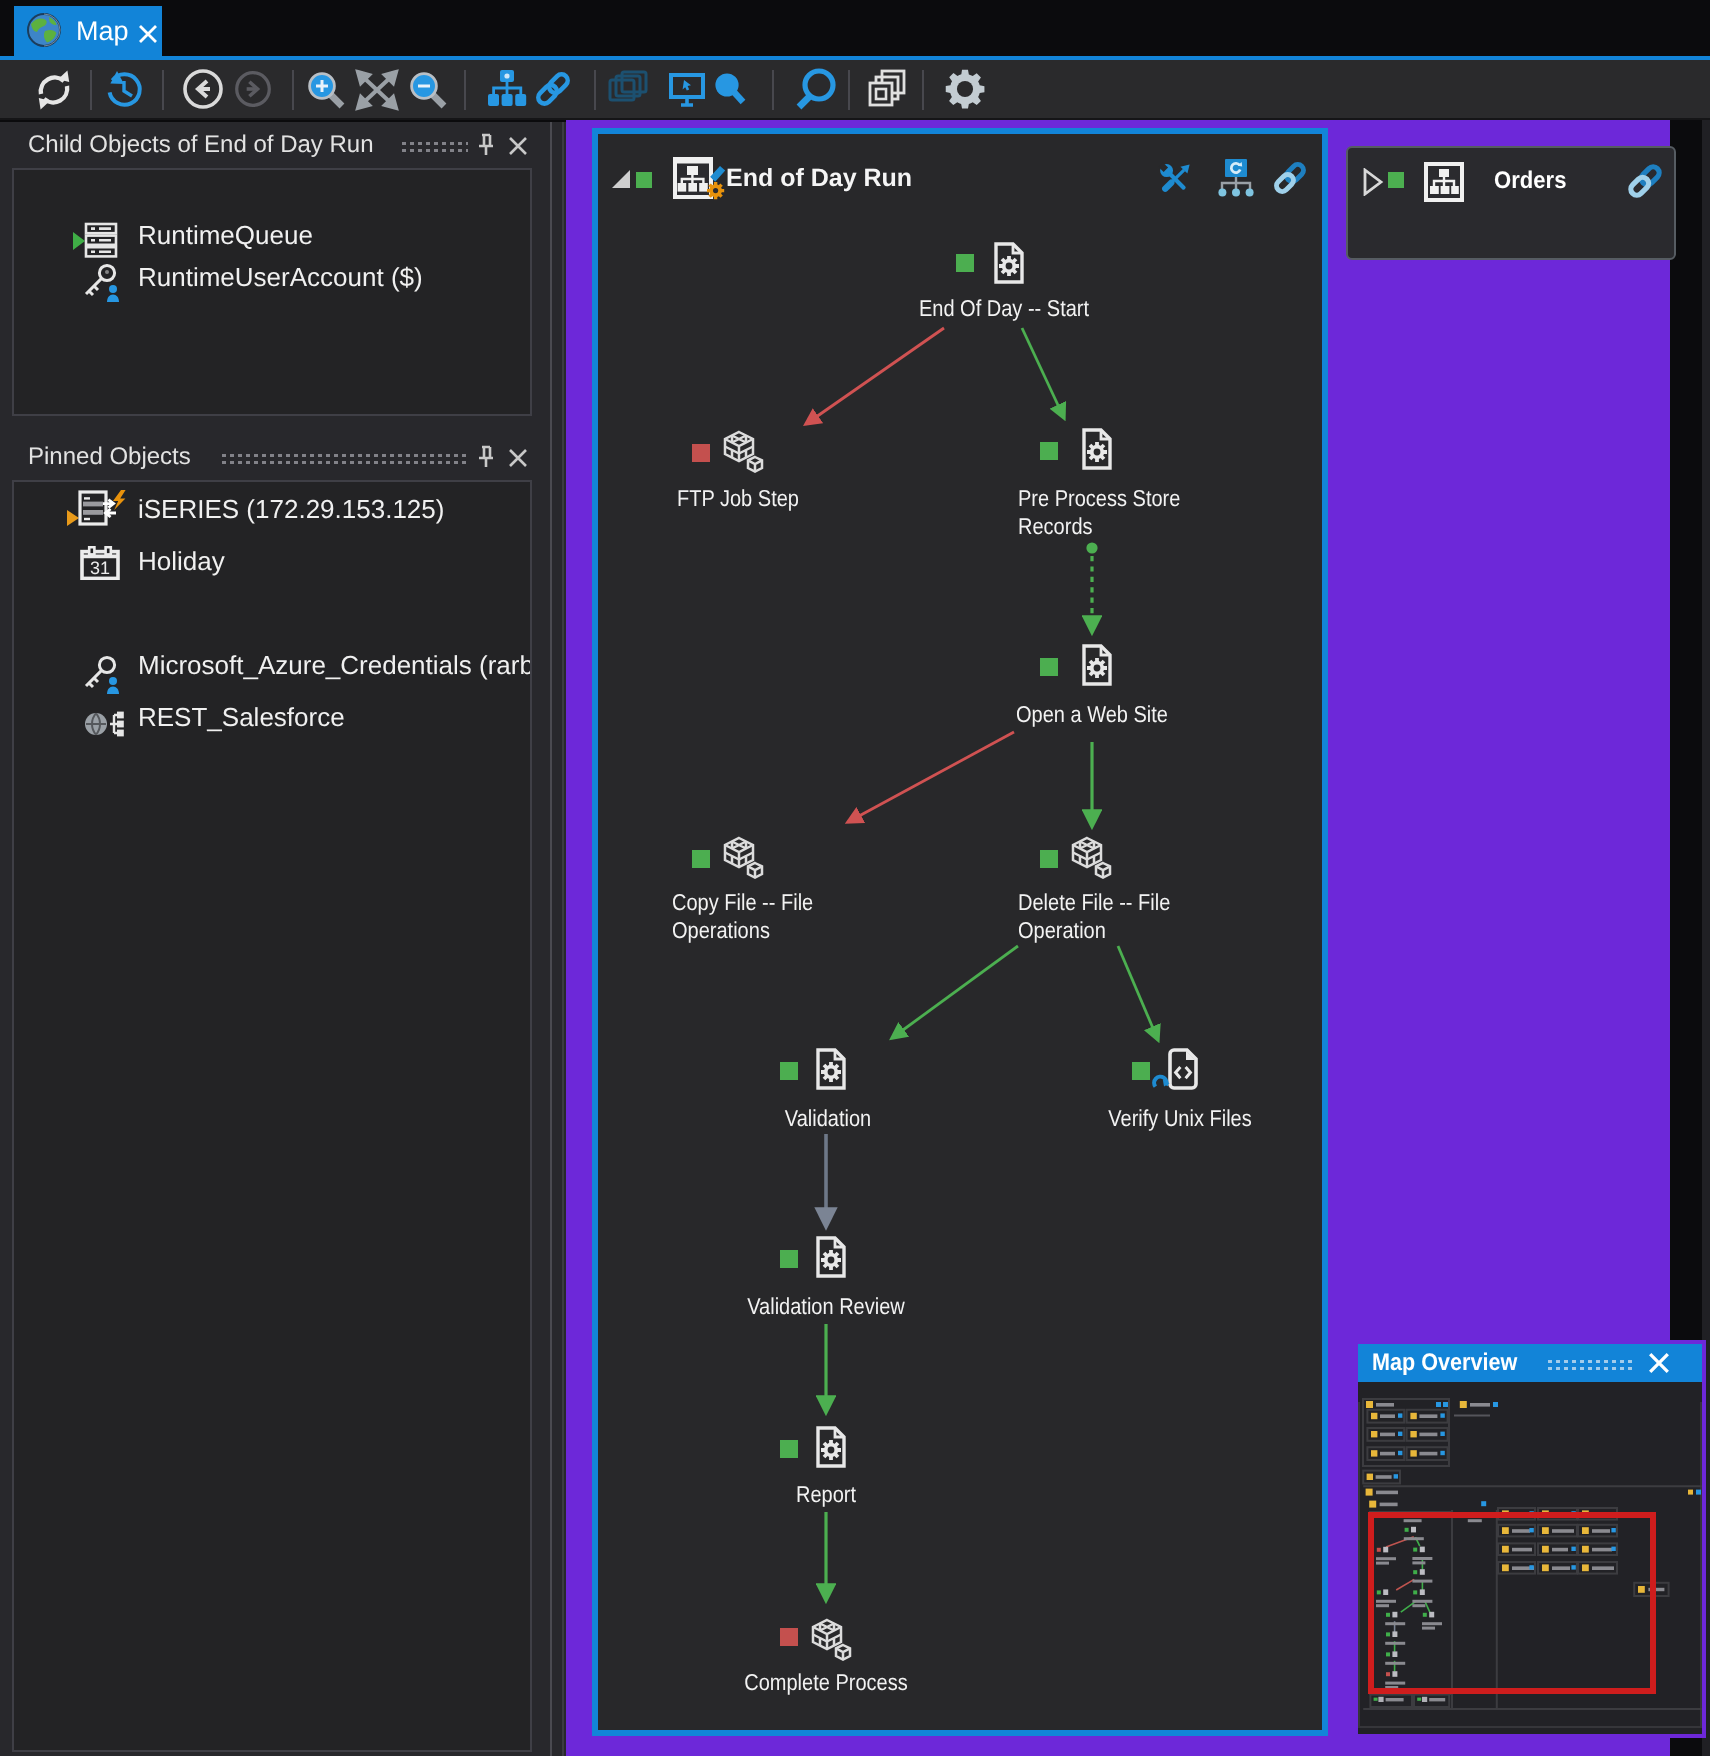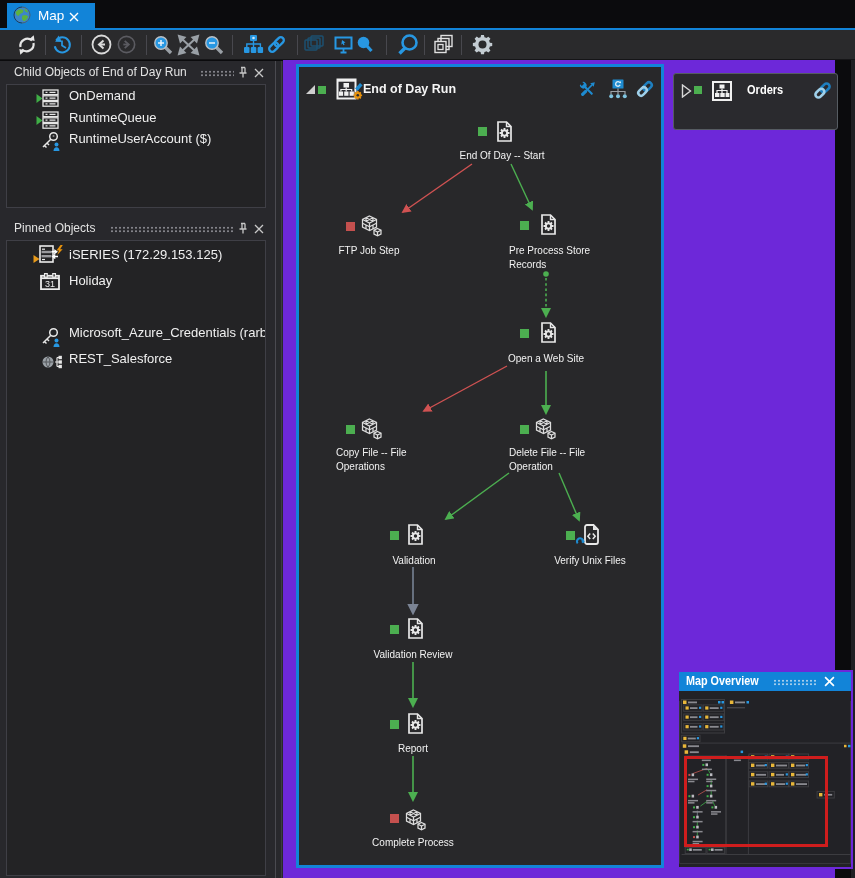--- a/index.html
+++ b/index.html
@@ -1,20 +1,20 @@
 <!DOCTYPE html>
 <html><head>
 <meta charset="utf-8">
 <style>
 * { margin:0; padding:0; box-sizing:border-box; }
 html,body { width:855px; height:878px; overflow:hidden; background:#0b0b0d; }
 body { font-family:"Liberation Sans", sans-serif; position:relative; }
 .abs { position:absolute; }
 #tabstrip { left:0; top:0; width:855px; height:28px; background:#0b0b0d; }
-#tab { left:7px; top:3px; width:88px; height:25px; background:#1284d8; color:#fff; }
+#tab { left:7px; top:3px; width:74px; height:25px; background:#1284d8; color:#fff; }
 #blueline { left:0; top:28px; width:855px; height:2px; background:#1284d8; }
 #toolbar { left:0; top:30px; width:855px; height:30px; background:#2a2a2c; border-bottom:1px solid #151517; }
 .tsep { top:35px; width:1px; height:20px; background:#48484e; }
 #leftdock { left:0; top:61px; width:283px; height:821px; background:#28282c;padding-left:20px; }
 .phead { left:6px; width:260px; height:22px; color:#e2e2e2; font-size:12px; }
 .pbody { left:6px; width:260px; background:#232325; border:1px solid #3f3f46; overflow:hidden; }
 .ptitle { position:absolute; left:8px; top:3px; white-space:nowrap; }
 .dots { position:absolute; top:8px; height:7px;
   background-image:radial-gradient(circle, rgba(135,135,142,0.95) 0.9px, transparent 1px);
   background-size:4px 3.5px; }
@@ -159,34 +159,20 @@
     <svg class="abs" style="left:231px;top:4px;" width="12" height="13" viewBox="0 0 12 13">
         <g stroke="#c8c8c8" stroke-width="1.3" fill="none">
           <path d="M4 1.5h4M5 1.5v5M8 1.5v5M2.5 7h7M6 7v4.5"></path>
         </g>
       </svg>
     <svg class="abs" style="left:248px;top:6px;" width="10" height="10" viewBox="0 0 10 10">
         <path d="M1 1L9 9M9 1L1 9" stroke="#c8c8c8" stroke-width="1.3"></path>
       </svg>
   </div>
   <div class="pbody abs" style="top:23px; height:124px;">
-    <div class="row" style="top:3px;height:21px;">
-      <svg class="abs" style="left:29px;top:6px;" width="7" height="9" viewBox="0 0 7 9">
-          <path d="M0.5 0l6 4.5l-6 4.5z" fill="#3fae46"></path>
-        </svg>
-      <svg class="abs" style="left:34px;top:1px;" width="22" height="19" viewBox="0 0 22 19">
-          <g fill="none" stroke="#e6e6e6" stroke-width="1.3">
-            <rect x="2" y="1" width="15" height="4.6"></rect>
-            <rect x="2" y="6.8" width="15" height="4.6"></rect>
-            <rect x="2" y="12.6" width="15" height="4.6"></rect>
-            <path d="M4.5 3.3h2M8.5 3.3h6M4.5 9.1h2M8.5 9.1h6M4.5 14.9h2M8.5 14.9h6"></path>
-          </g>
-        </svg>
-      <span class="rlabel">OnDemand</span>
-    </div>
     <div class="row" style="top:46px;height:21px;">
       <svg class="abs" style="left:32px;top:0px;" width="24" height="21" viewBox="0 0 24 21">
         <g fill="none" stroke="#e6e6e6" stroke-width="1.5">
             <circle cx="14.5" cy="5.5" r="3.8"></circle>
             <path d="M11.8 8.2L4 16M5.5 14.5l2 2M8 12l2 2"></path>
           </g>
         <circle cx="14.5" cy="5" r="1" fill="#e6e6e6" opacity="0.5"></circle>
         <g fill="#2797e2">
             <circle cx="17.5" cy="13.5" r="2"></circle>
             <path d="M14.5 20c0-2.4 1.3-3.8 3-3.8s3 1.4 3 3.8z"></path>

